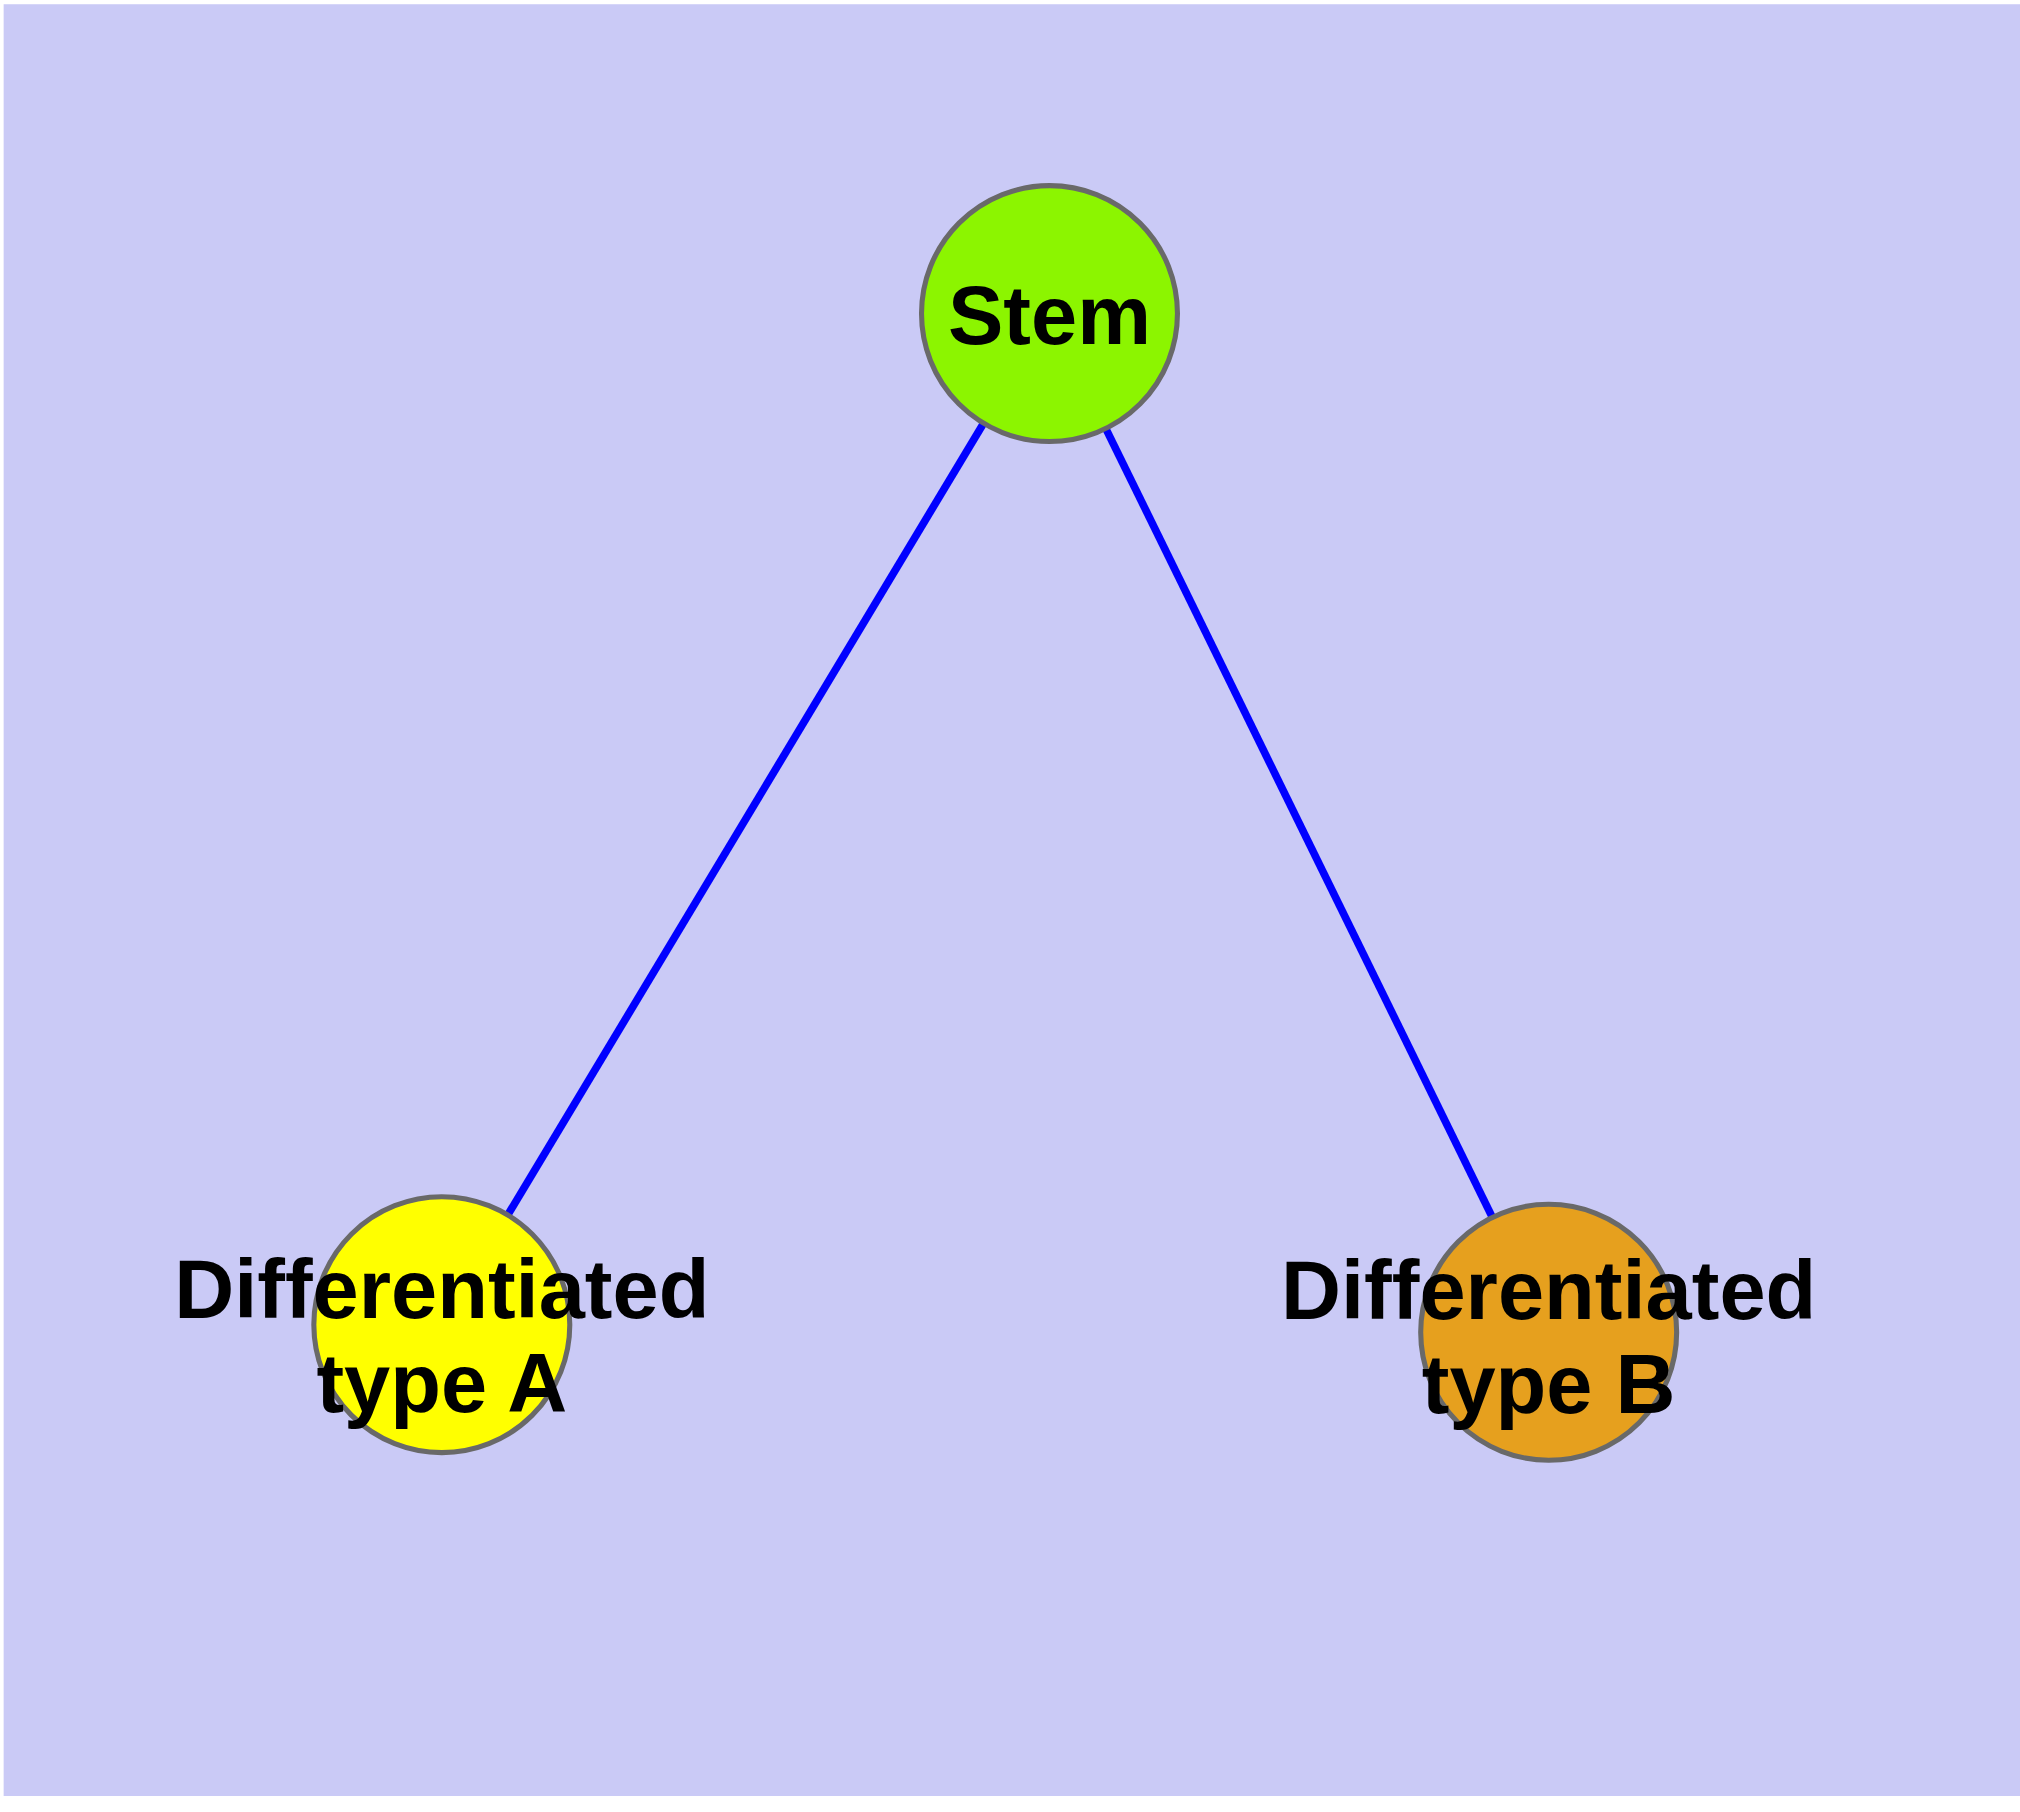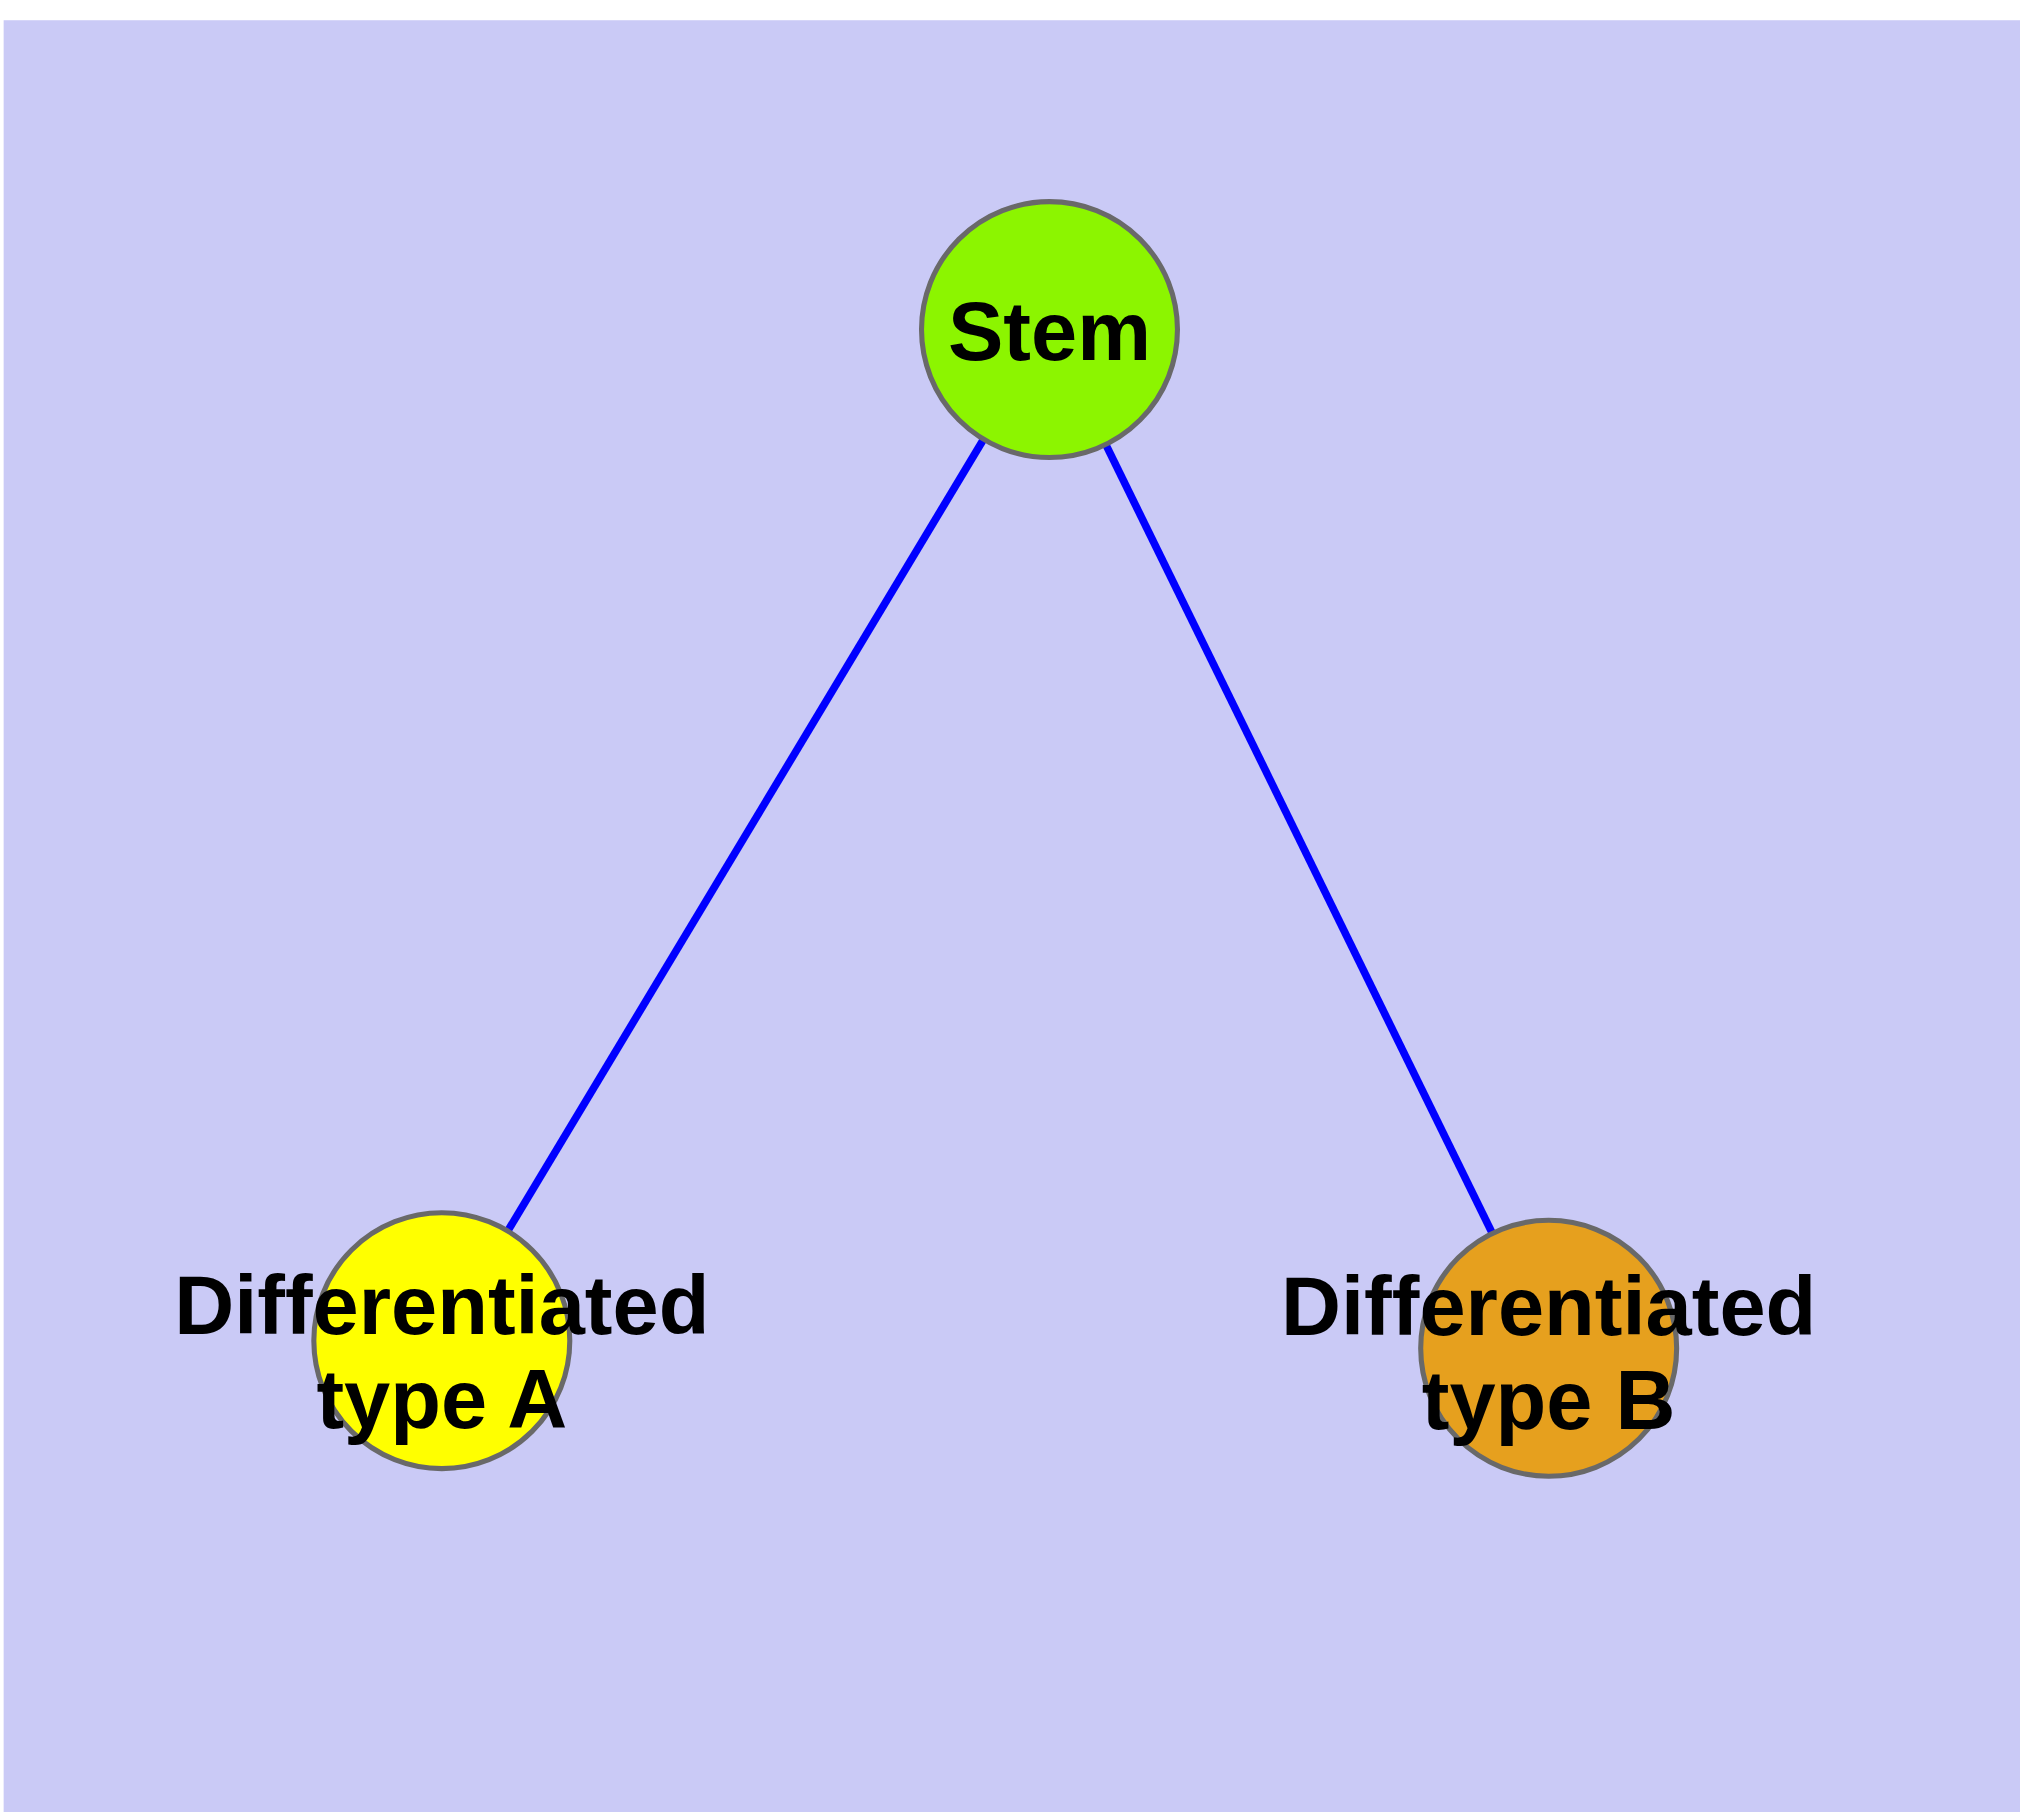--- a/index.html
+++ b/index.html
@@ -6,21 +6,20 @@
     margin: 0;
     padding: 0;
     background: #ffffff;
     font-family: "Liberation Sans", sans-serif;
   }
   .stage {
     position: relative;
     width: 2021px;
     height: 1796px;
     overflow: hidden;
-    margin-top: 16px;
   }
   .stage svg {
     display: block;
     width: 2021px;
     height: 1812px;
   }
   .node-label {
     font-family: "Liberation Sans", sans-serif;
     font-weight: bold;
     font-size: 98px;

